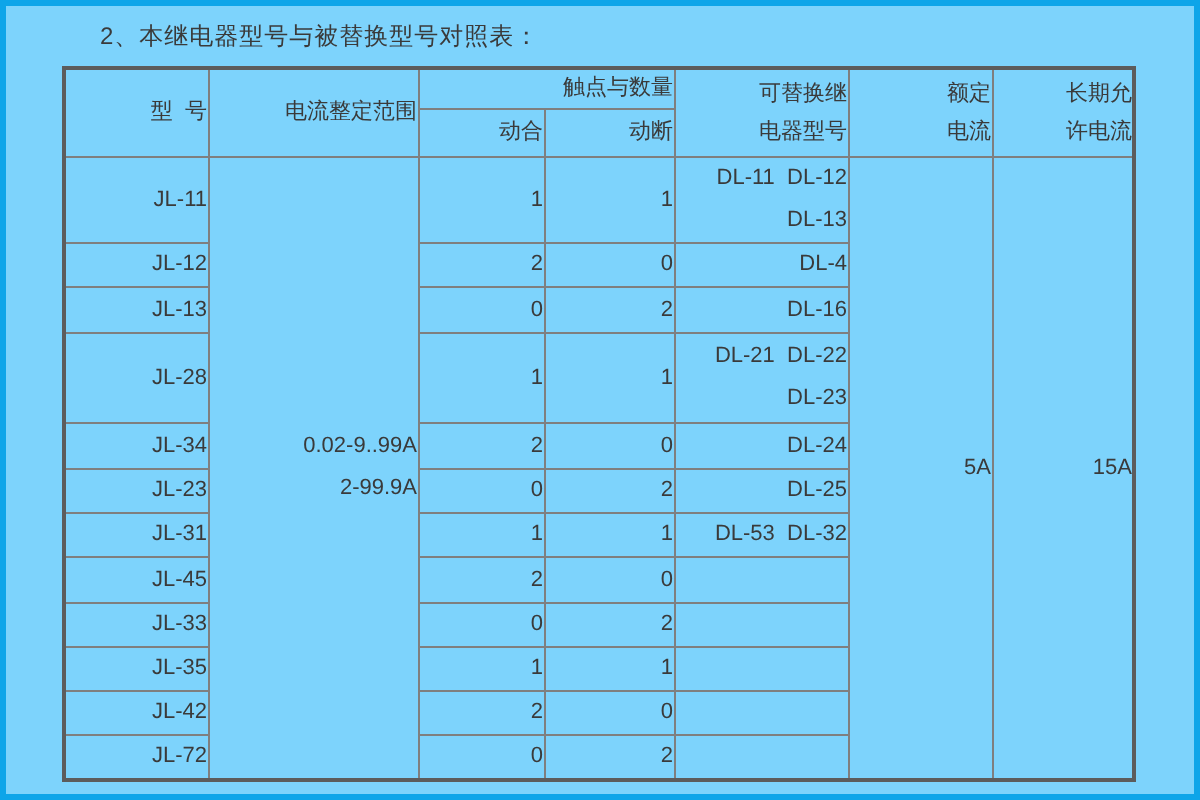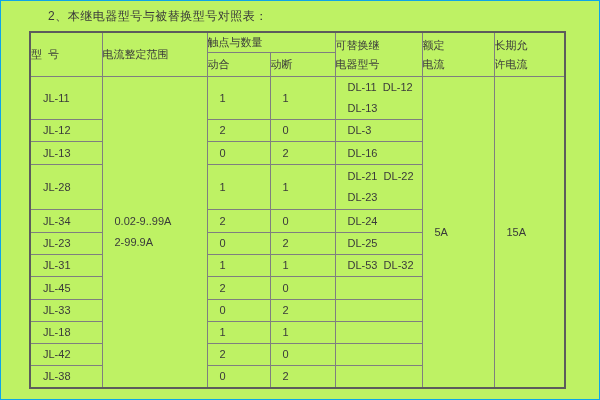--- a/index.html
+++ b/index.html
@@ -1,22 +1,22 @@
 <!DOCTYPE html>
 <html><head>
 <meta charset="utf-8">
 <style>
   * { margin: 0; padding: 0; box-sizing: border-box; }
   html, body { width: 600px; height: 400px; background: #ffffff; }
   body { font-family: "Liberation Sans", "DejaVu Sans", sans-serif; }
   .page {
     position: relative;
     width: 600px; height: 400px;
-    background: #bef264;
-    border: 1px solid #0ea5e9;
+    background: #7dd3fc;
+    border: 3px solid #0ea5e9;
   }
   .title {
     position: absolute;
     left: 47px; top: 7px;
     font-size: 12px;
     color: #3a3a3a;
     letter-spacing: 0.5px;
     white-space: pre;
   }
   table.cmp {
@@ -25,21 +25,21 @@
     width: 535px;
     border-collapse: collapse;
     table-layout: fixed;
     border: 2px solid #5c5c5c;
   }
   table.cmp th, table.cmp td {
     border: 1px solid #7f7f7f;
     font-size: 11px;
     font-weight: normal;
     color: #3a3a3a;
-    text-align: left;
+    text-align: right;
     vertical-align: middle;
     padding: 0;
     white-space: pre-wrap;
     overflow: hidden;
   }
   table.cmp th { line-height: 19px; }
   table.cmp td { line-height: 21px; padding-left: 12px; }
   tr.hr1 { height: 18px; }
   tr.hr2 { height: 24px; }
   td.replace-cell {
@@ -91,21 +91,21 @@
           <td>1</td>
           <td class="replace-cell">DL-11  DL-12
 DL-13</td>
           <td rowspan="12">5A</td>
           <td rowspan="12">15A</td>
         </tr>
         <tr style="height: 22px;">
           <td>JL-12</td>
           <td>2</td>
           <td>0</td>
-          <td class="replace-cell">DL-3</td>
+          <td class="replace-cell">DL-4</td>
         </tr>
         <tr style="height: 23px;">
           <td>JL-13</td>
           <td>0</td>
           <td>2</td>
           <td class="replace-cell">DL-16</td>
         </tr>
         <tr style="height: 45px;">
           <td>JL-28</td>
           <td>1</td>
@@ -137,33 +137,33 @@
           <td>0</td>
           <td class="replace-cell"></td>
         </tr>
         <tr style="height: 22px;">
           <td>JL-33</td>
           <td>0</td>
           <td>2</td>
           <td class="replace-cell"></td>
         </tr>
         <tr style="height: 22px;">
-          <td>JL-18</td>
+          <td>JL-35</td>
           <td>1</td>
           <td>1</td>
           <td class="replace-cell"></td>
         </tr>
         <tr style="height: 22px;">
           <td>JL-42</td>
           <td>2</td>
           <td>0</td>
           <td class="replace-cell"></td>
         </tr>
         <tr style="height: 22px;">
-          <td>JL-38</td>
+          <td>JL-72</td>
           <td>0</td>
           <td>2</td>
           <td class="replace-cell"></td>
         </tr>
       </tbody>
   </table>
 
 </div>
 
 </body></html>

